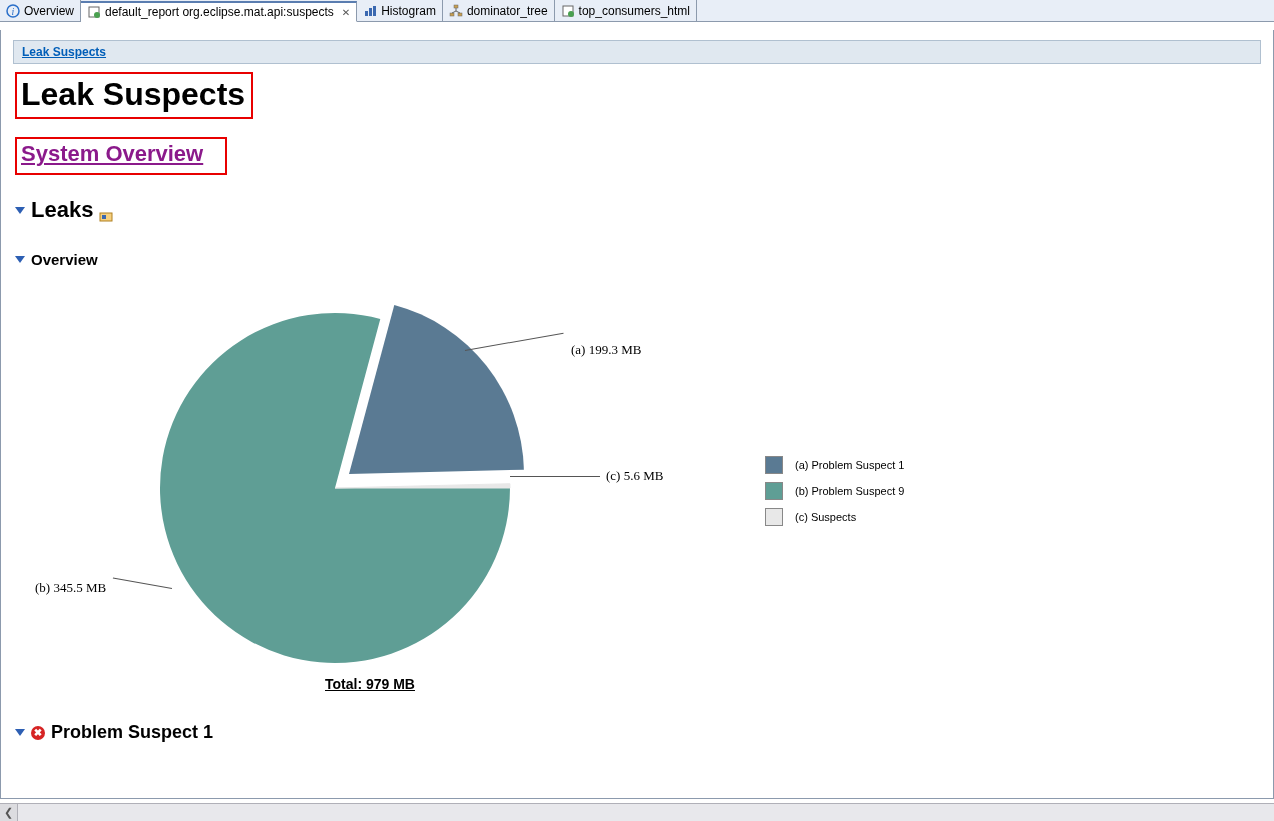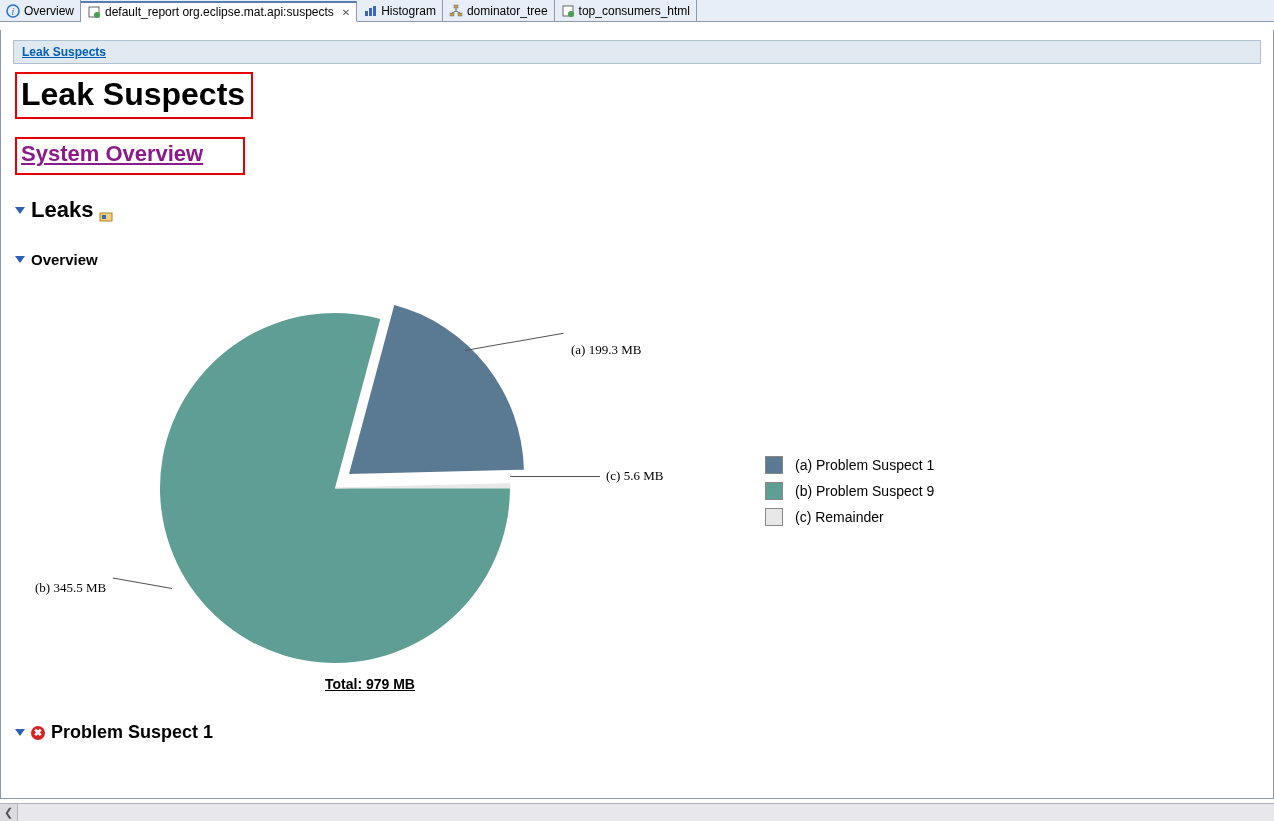--- a/index.html
+++ b/index.html
@@ -86,21 +86,21 @@
   .red-box-title { border: 2px solid #e80000; padding: 2px 6px 4px 4px; }
   .system-overview {
     font-size: 22px;
     font-weight: bold;
     color: #8b1a8b;
     text-decoration: underline;
     margin: 14px 4px 4px 4px;
     display: inline-block;
     cursor: pointer;
   }
-  .red-box-ov { border: 2px solid #e80000; padding: 2px 40px 6px 4px; }
+  .red-box-ov { border: 2px solid #e80000; padding: 2px 22px 6px 4px; }
   .section {
     margin: 18px 4px 4px 4px;
   }
   .section-h {
     display: flex;
     align-items: center;
     gap: 6px;
     font-weight: bold;
   }
   .twisty {
@@ -143,21 +143,21 @@
     left: 310px;
     top: 398px;
     font-weight: bold;
     font-size: 14px;
     text-decoration: underline;
   }
   .legend {
     position: absolute;
     left: 750px;
     top: 170px;
-    font-size: 14px;
+    font-size: 11px;
   }
   .legend-row {
     display: flex;
     align-items: center;
     gap: 12px;
     margin: 8px 0;
   }
   .swatch {
     width: 18px; height: 18px;
     border: 1px solid #888;
@@ -316,21 +316,21 @@
           <div class="legend-row">
             <span class="swatch" style="background:#5a7a93"></span>
             <span>(a)  Problem Suspect 1</span>
           </div>
           <div class="legend-row">
             <span class="swatch" style="background:#5f9e95"></span>
             <span>(b)  Problem Suspect 9</span>
           </div>
           <div class="legend-row">
             <span class="swatch" style="background:#e8e8e8"></span>
-            <span>(c)  Remainder</span>
+            <span>(c)  Suspects</span>
           </div>
         </div>
       </div>
 
       <div class="section-h problem-h">
         <span class="twisty"></span>
         <span class="error-icon">✖</span>
         <span>Problem Suspect 1</span>
       </div>
 

